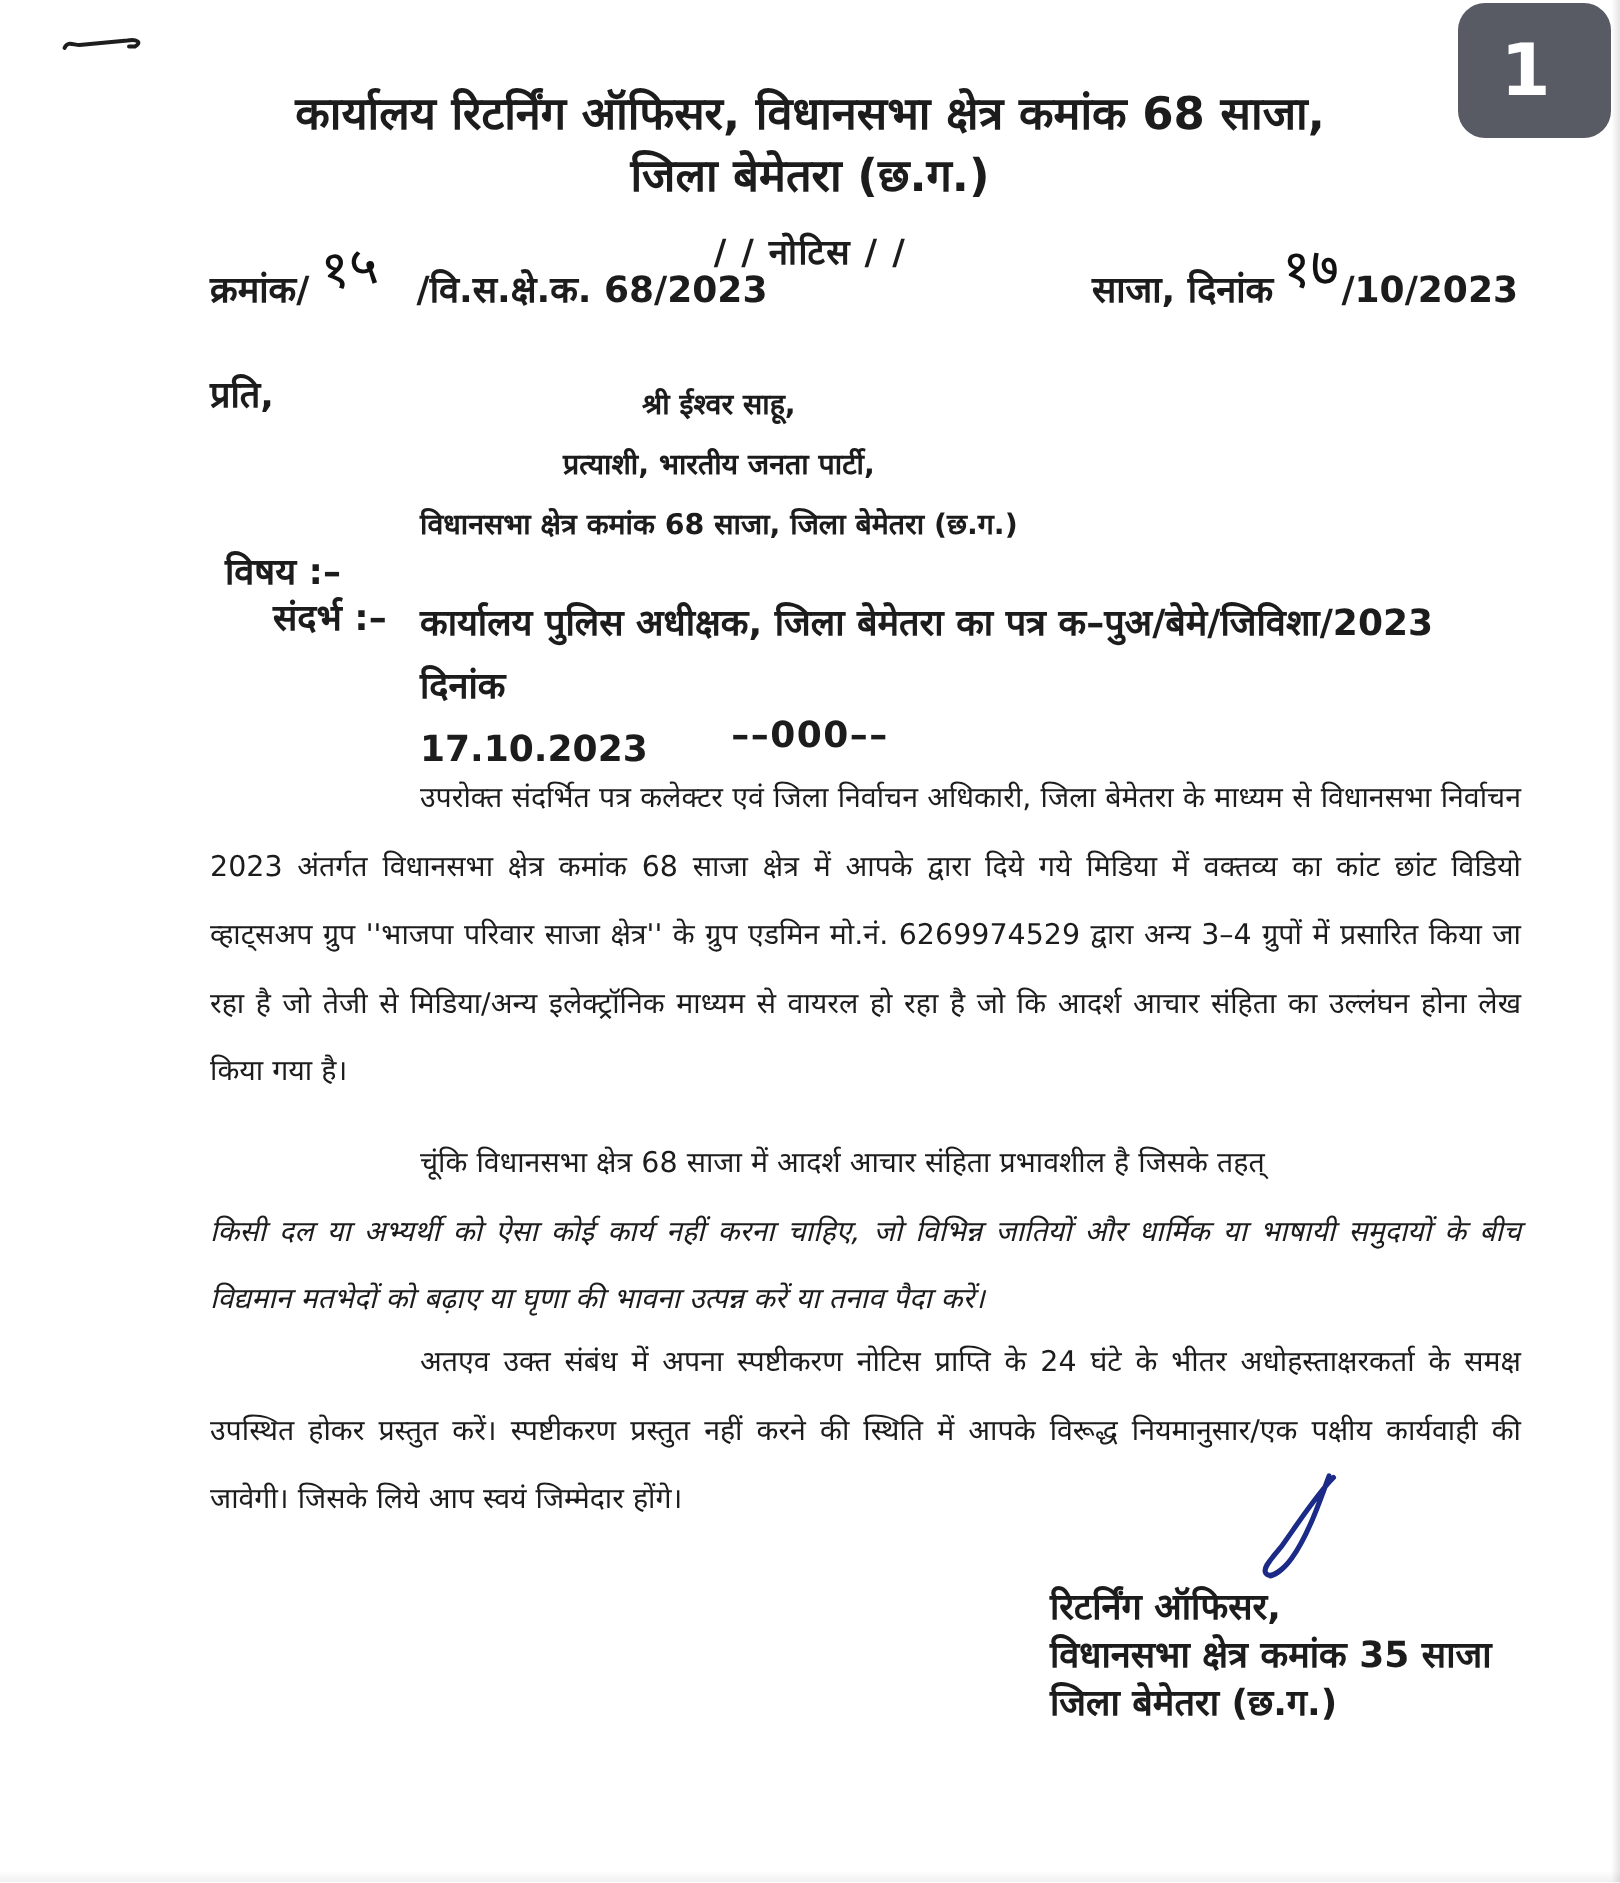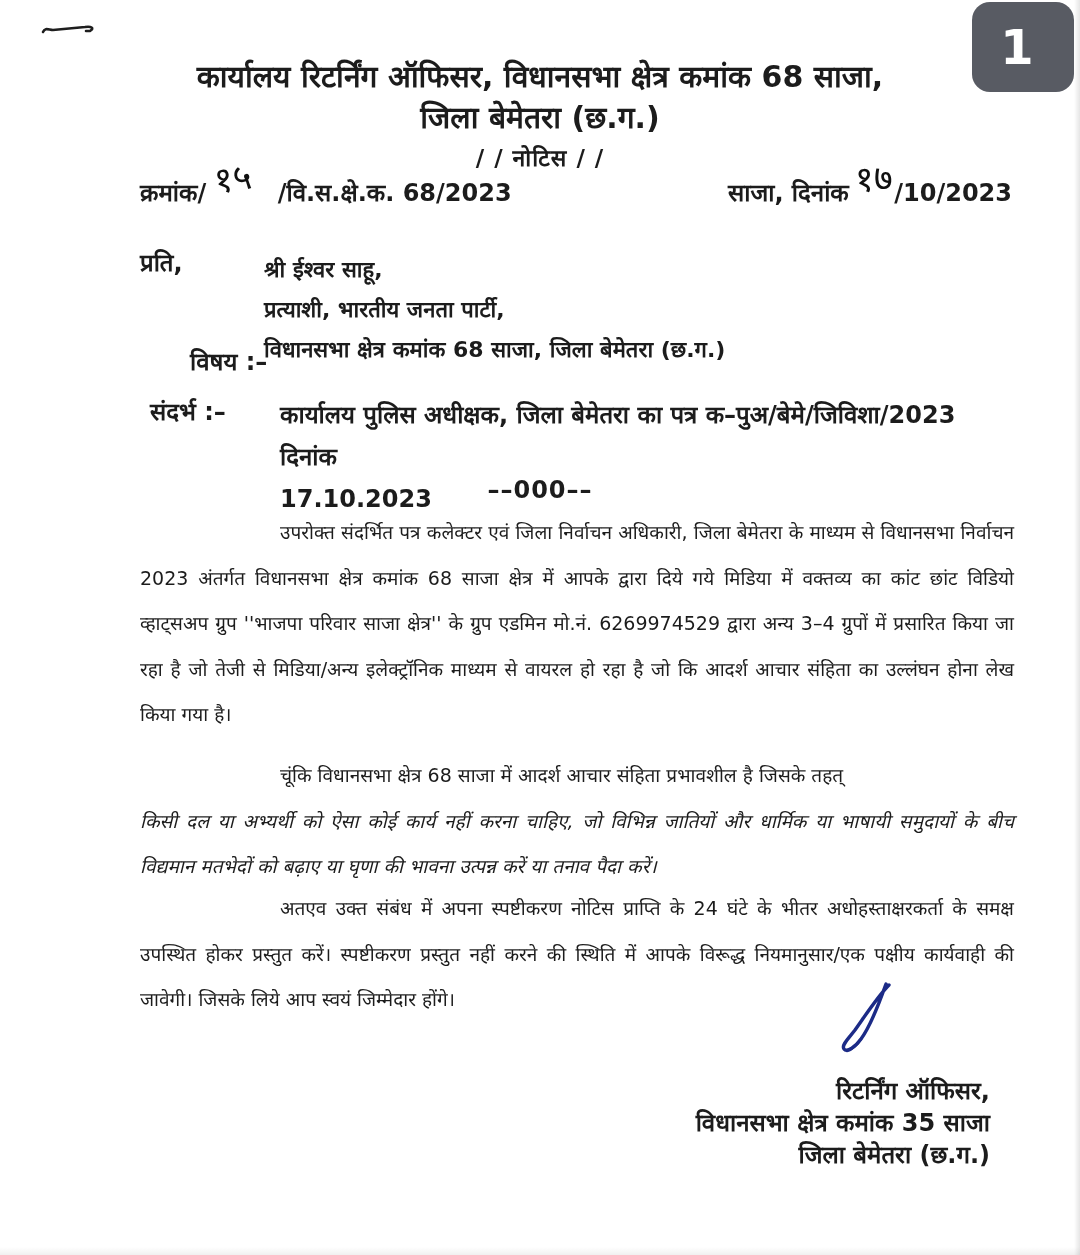--- a/index.html
+++ b/index.html
@@ -24,49 +24,49 @@
   }
   .pen-mark{position:absolute;left:40px;top:22px;width:58px;height:16px;}
   .badge{
     position:absolute;left:972px;top:2px;width:102px;height:90px;
     background:#585b63;border-radius:18px;
     display:flex;align-items:center;justify-content:center;
   }
   .badge span{color:#ffffff;font-size:48px;font-weight:bold;line-height:1;transform:translatex(-6px);}
   .letterhead{position:absolute;top:56px;left:0;width:100%;text-align:center;}
   .h1{font-size:30px;font-weight:bold;line-height:41px;}
-  .notice{font-size:23px;font-weight:bold;margin-top:3px;letter-spacing:1px;}
+  .notice{font-size:23px;font-weight:bold;margin-top:13px;letter-spacing:1px;}
   .meta-row{
     position:absolute;top:163px;left:140px;right:68px;
     display:flex;justify-content:space-between;align-items:flex-start;
     font-size:24px;font-weight:bold;
   }
   .hand{
     font-family:"DejaVu Sans",sans-serif;font-weight:normal;
     font-size:36px;display:inline-block;transform:rotate(-8deg);
     position:relative;top:-10px;color:#111;
   }
   .hand.serial{margin:0 26px 0 8px;}
   .hand.day{margin:0 2px 0 6px;transform:rotate(-4deg);}
   .prati{position:absolute;top:205px;left:140px;font-size:24px;font-weight:bold;margin-top:40px;}
-  .address{position:absolute;top:250px;left:264px;font-size:22px;font-weight:bold;line-height:40px;}
+  .address{position:absolute;top:250px;left:280px;font-size:19px;font-weight:bold;line-height:40px;text-align:center;}
   .row-label{position:absolute;left:150px;font-size:24px;font-weight:bold;}
   .row-text{position:absolute;left:280px;right:66px;font-size:24px;font-weight:bold;line-height:42px;}
   .sep{position:absolute;top:476px;left:0;width:100%;text-align:center;font-size:24px;font-weight:bold;letter-spacing:1px;}
   .para{
     position:absolute;left:140px;right:66px;
     font-size:19px;font-weight:normal;line-height:45.5px;
     text-align:justify;
   }
   .indent{text-indent:140px;}
   .ital{font-style:italic;}
   .sig-svg{position:absolute;left:832px;top:982px;width:72px;height:80px;}
   .sign-block{
-    position:absolute;left:680px;top:1055px;width:310px;
-    text-align:right;font-size:24px;font-weight:bold;line-height:32px;margin-top:20px;
+    position:absolute;left:700px;top:1055px;width:310px;
+    text-align:left;font-size:24px;font-weight:bold;line-height:32px;
   }
 </style>
 </head>
 <body>
 
 <div class="page">
 
   <svg class="pen-mark" viewBox="0 0 58 16">
     <path d="M3,10 C5,5 9,8 13,8 L45,5 C51,4 55,6 50,9 L46,9" fill="none" stroke="#1e1e1e" stroke-width="2.6" stroke-linecap="round"></path>
   </svg>
@@ -91,23 +91,23 @@
   </div>
 
   <div class="prati">प्रति,</div>
 
   <div class="address">
     <div>श्री ईश्वर साहू,</div>
     <div>प्रत्याशी, भारतीय जनता पार्टी,</div>
     <div>विधानसभा क्षेत्र कमांक 68 साजा, जिला बेमेतरा (छ.ग.)</div>
   </div>
 
-  <div class="row-label" style="top:344px;margin-left:40px;">विषय :–</div>
+  <div class="row-label" style="top:363px;">विषय :–</div>
 
-  <div class="row-label" style="top:394px;">संदर्भ :–</div>
+  <div class="row-label" style="top:394px;margin-left:32px;">संदर्भ :–</div>
   <div class="row-text" style="top:394px;">
     <div>कार्यालय पुलिस अधीक्षक, जिला बेमेतरा का पत्र क–पुअ/बेमे/जिविशा/2023 दिनांक</div>
     <div>17.10.2023</div>
   </div>
 
   <div class="sep">––000––</div>
 
   <div class="para indent" style="top:510px;">उपरोक्त संदर्भित पत्र कलेक्टर एवं जिला निर्वाचन अधिकारी, जिला बेमेतरा के माध्यम से विधानसभा निर्वाचन 2023 अंतर्गत विधानसभा क्षेत्र कमांक 68 साजा क्षेत्र में आपके द्वारा दिये गये मिडिया में वक्तव्य का कांट छांट विडियो व्हाट्सअप ग्रुप ''भाजपा परिवार साजा क्षेत्र'' के ग्रुप एडमिन मो.नं. 6269974529 द्वारा अन्य 3–4 ग्रुपों में प्रसारित किया जा रहा है जो तेजी से मिडिया/अन्य इलेक्ट्रॉनिक माध्यम से वायरल हो रहा है जो कि आदर्श आचार संहिता का उल्लंघन होना लेख किया गया है।</div>
 
   <div class="para" style="top:753px;">

